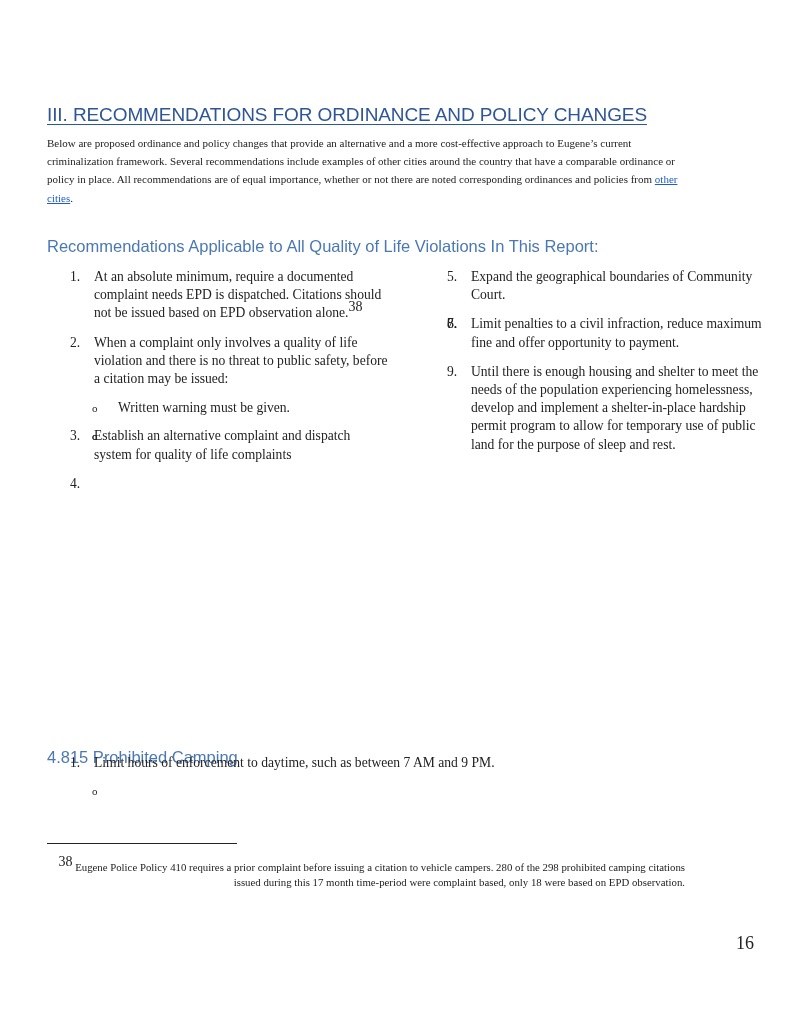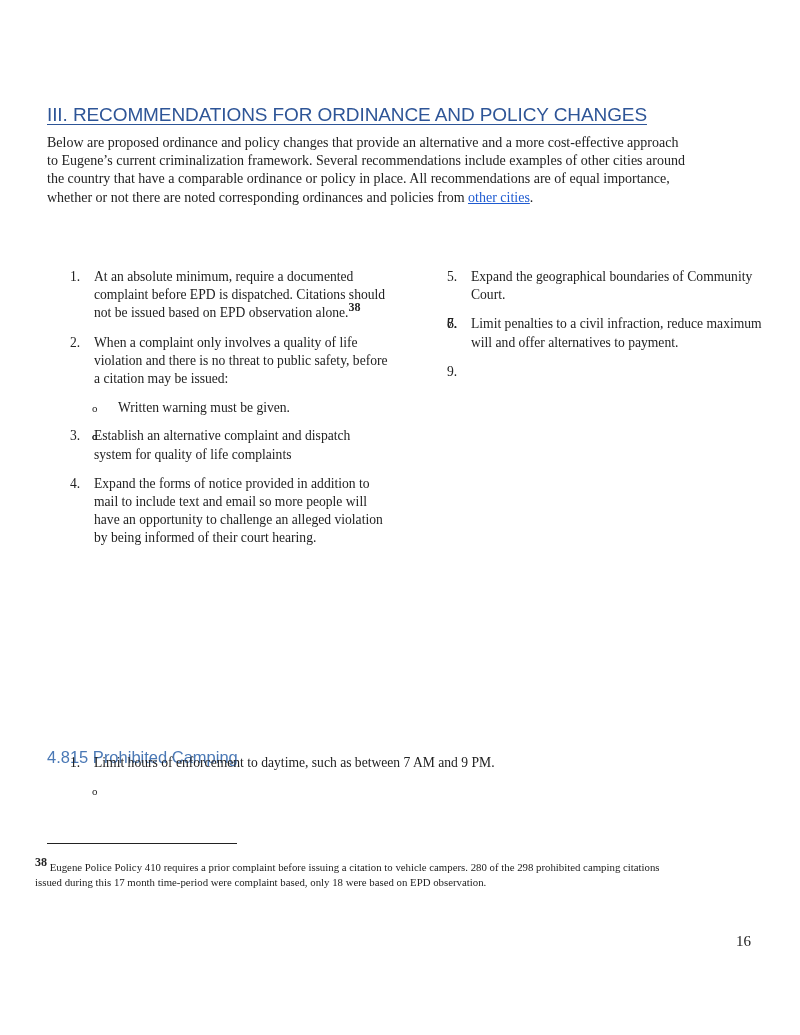--- a/index.html
+++ b/index.html
@@ -1,57 +1,58 @@
 <!DOCTYPE html>
 <html><head>
 <meta charset="utf-8">
 <style>
   html, body { margin: 0; padding: 0; background: #ffffff; }
   body { width: 800px; height: 1035px; position: relative; overflow: hidden;
          font-family: "Liberation Serif", "DejaVu Serif", serif; color: #222; }
   .page { position: absolute; left: 0; top: 0; width: 800px; height: 737px; }
   .h1 { position: absolute; left: 47px; top: 104px; font-family: "Liberation Sans", "DejaVu Sans", sans-serif;
         font-size: 19px; color: #2e5597; text-decoration: underline; text-underline-offset: 3px; letter-spacing: -0.1px; }
-  .intro { position: absolute; left: 47px; top: 134px; width: 640px; font-size: 14px; line-height: 18.2px; }
+  .intro { position: absolute; left: 47px; top: 134px; width: 640px; font-size: 11px; line-height: 18.2px; }
   .intro a { color: #1f5bd1; text-decoration: underline; }
   .h2 { position: absolute; left: 47px; top: 237px; font-family: "Liberation Sans", "DejaVu Sans", sans-serif;
         font-size: 16.5px; color: #4a78b5; }
   .col { position: absolute; font-size: 13.6px; line-height: 18.2px; }
   .col-left { left: 70px; top: 268px; width: 320px; }
   .col-right { left: 447px; top: 268px; width: 320px; }
   .item { position: relative; padding-left: 24px; margin-bottom: 11px; }
   .item .num { position: absolute; left: 0; top: 0; }
   .sub { position: relative; padding-left: 72px; margin-bottom: 10px; width: 230px; }
   .sub .bullet { position: absolute; left: 46px; top: 0; font-size: 11px; }
-  sup { font-size: 12px; vertical-align: super; line-height: 0; font-weight: bold; }
+  sup { font-size: 14px; vertical-align: super; line-height: 0; }
   .h3 { position: absolute; left: 47px; top: 748px; font-family: "Liberation Sans", "DejaVu Sans", sans-serif;
         font-size: 16.5px; color: #4a78b5; }
   .camp { position: absolute; left: 70px; top: 754px; width: 620px; font-size: 13.6px; line-height: 18.2px; }
   .camp .item { margin-bottom: 10px; }
   .camp .sub { width: 540px; font-style: italic; }
   .rule { position: absolute; left: 47px; top: 843px; width: 190px; border-top: 1px solid #222; }
-  .footnote { position: absolute; left: 35px; top: 860px; width: 640px; font-size: 10.8px; line-height: 15px; }
-  .pagenum { position: absolute; left: 736px; top: 933px; font-size: 15px; }
+  .footnote { position: absolute; left: 45px; top: 860px; width: 640px; font-size: 10.8px; line-height: 15px; text-align: right; }
+  .pagenum { position: absolute; left: 736px; top: 933px; font-size: 18px; }
 </style>
 </head>
 <body>
 
 <div class="page">
 
   <div class="h1">III. RECOMMENDATIONS FOR ORDINANCE AND POLICY CHANGES</div>
 
   <div class="intro">
     <span>Below are proposed ordinance and policy changes that provide an alternative and a more cost-effective approach to Eugene’s current criminalization framework.  Several recommendations include examples of other cities around the country that have a comparable ordinance or policy in place. All recommendations are of equal importance, whether or not there are noted corresponding ordinances and policies from </span><a>other cities</a><span>.</span>
   </div>
 
+  <div class="h2">Recommendations Applicable to All Quality of Life Violations In This Report:</div>
 
   <div class="col col-left">
     <div class="item">
       <span class="num">1.</span>
-      <span>At an absolute minimum, require a documented complaint before EPD is dispatched.  Citations should not be issued based on EPD observation alone.</span><sup>38</sup>
+      <span>At an absolute minimum, require a documented complaint needs EPD is dispatched.  Citations should not be issued based on EPD observation alone.</span><sup>38</sup>
     </div>
     <div class="item">
       <span class="num">2.</span>
       <span>When a complaint only involves a quality of life violation and there is no threat to public safety, before a citation may be issued:</span>
     </div>
     <div class="sub" style="margin-left:-24px;">
       <span class="bullet">o</span>
       <span>Written warning must be given.</span>
     </div>
     <div class="sub" style="margin-left:-24px;">
@@ -59,41 +60,41 @@
     </div>
     <div class="sub" style="margin-left:-24px;">
       <span class="bullet">o</span>
     </div>
     <div class="item">
       <span class="num">3.</span>
       <span>Establish an alternative complaint and dispatch system for quality of life complaints</span>
     </div>
     <div class="item">
       <span class="num">4.</span>
-      <span>Expand the forms of notice provided in addition to mail to include text and email so more people will have an opportunity to challenge an alleged violation by being informed of their court hearing.</span>
     </div>
   </div>
 
   <div class="col col-right">
     <div class="item">
       <span class="num">5.</span>
       <span>Expand the geographical boundaries of Community Court.</span>
     </div>
     <div class="item">
       <span class="num">6.</span>
     </div>
     <div class="item">
       <span class="num">7.</span>
     </div>
     <div class="item">
       <span class="num">8.</span>
-      <span>Limit penalties to a civil infraction, reduce maximum will and offer alternatives to payment.</span>
+      <span>Limit penalties to a civil infraction, reduce maximum fine and offer opportunity to payment.</span>
     </div>
     <div class="item">
       <span class="num">9.</span>
+      <span>Until there is enough housing and shelter to meet the needs of the population experiencing homelessness, develop and implement a shelter-in-place hardship permit program to allow for temporary use of public land for the purpose of sleep and rest.</span>
     </div>
   </div>
 
   <div class="h3">4.815 Prohibited Camping</div>
 
   <div class="camp">
     <div class="item">
       <span class="num">1.</span>
       <span>Limit hours of enforcement to daytime, such as between 7 AM and 9 PM.</span>
     </div>

